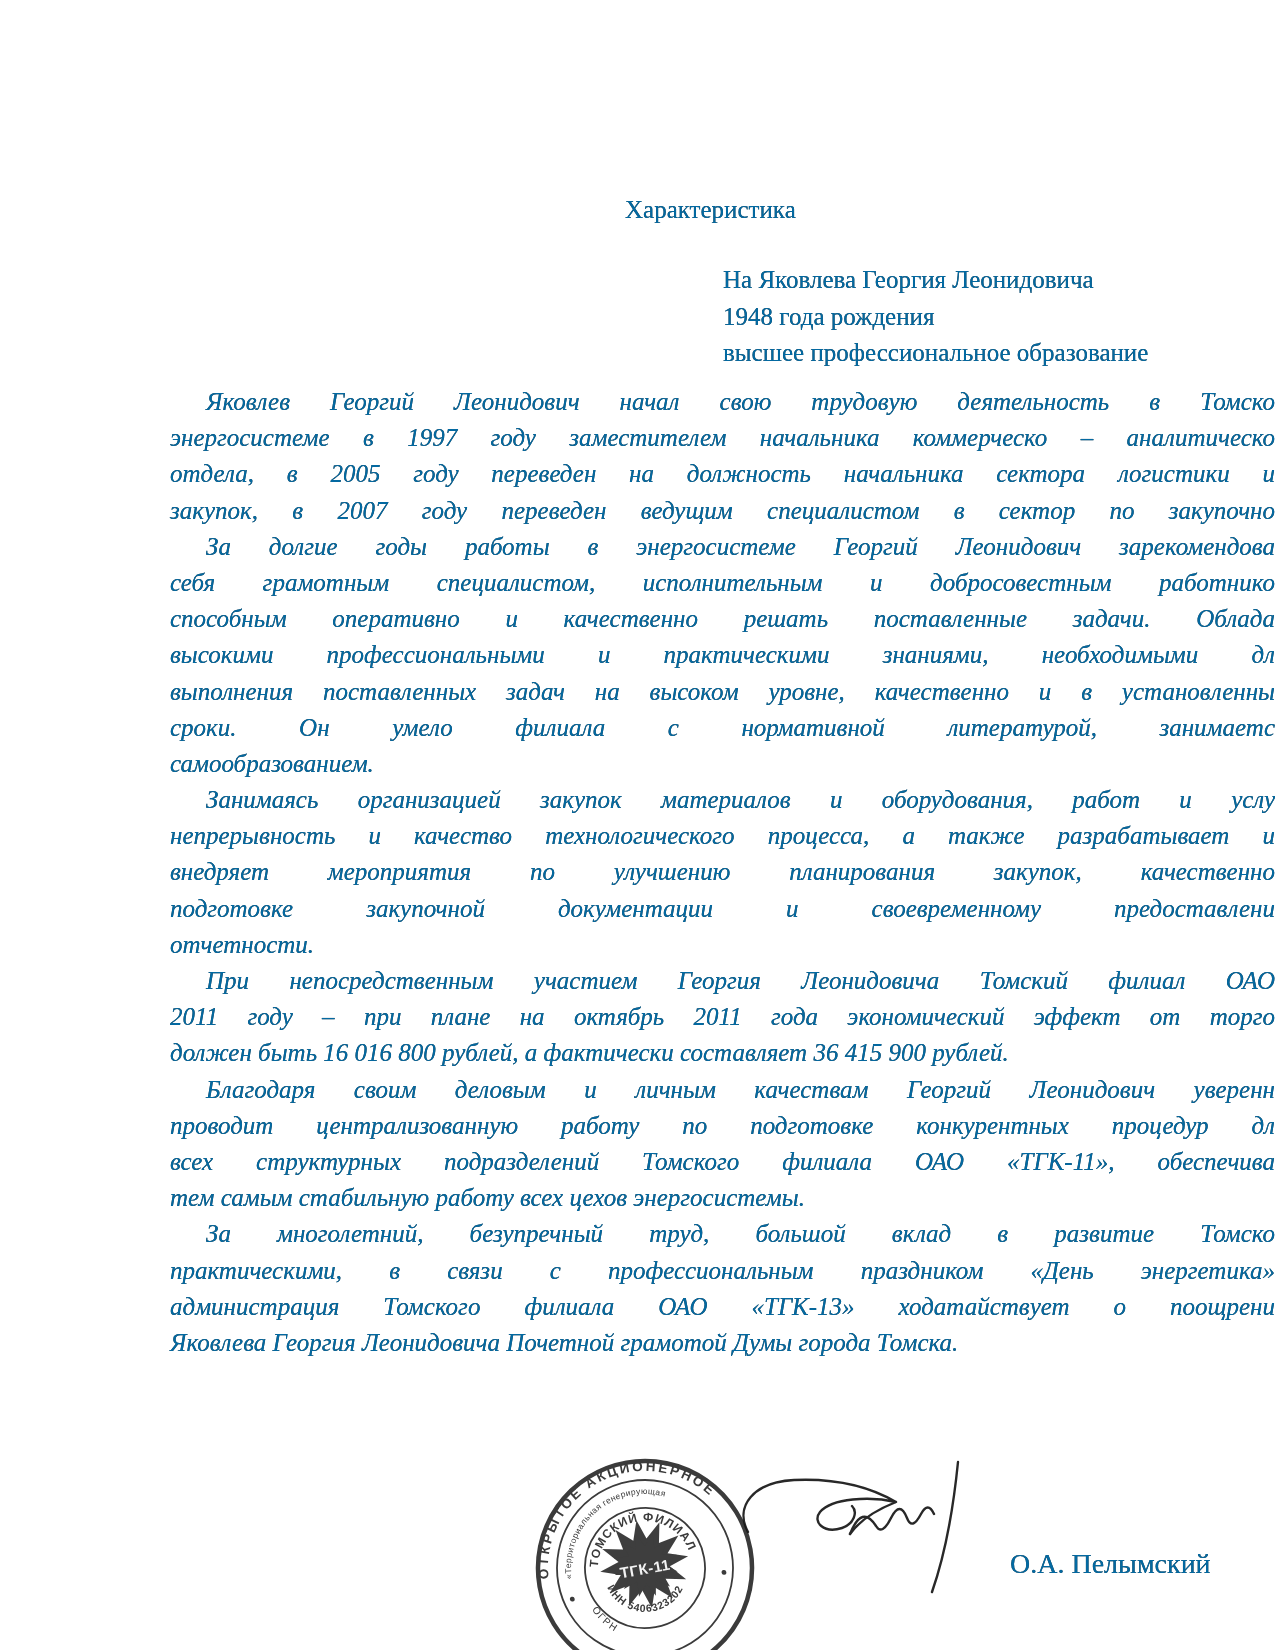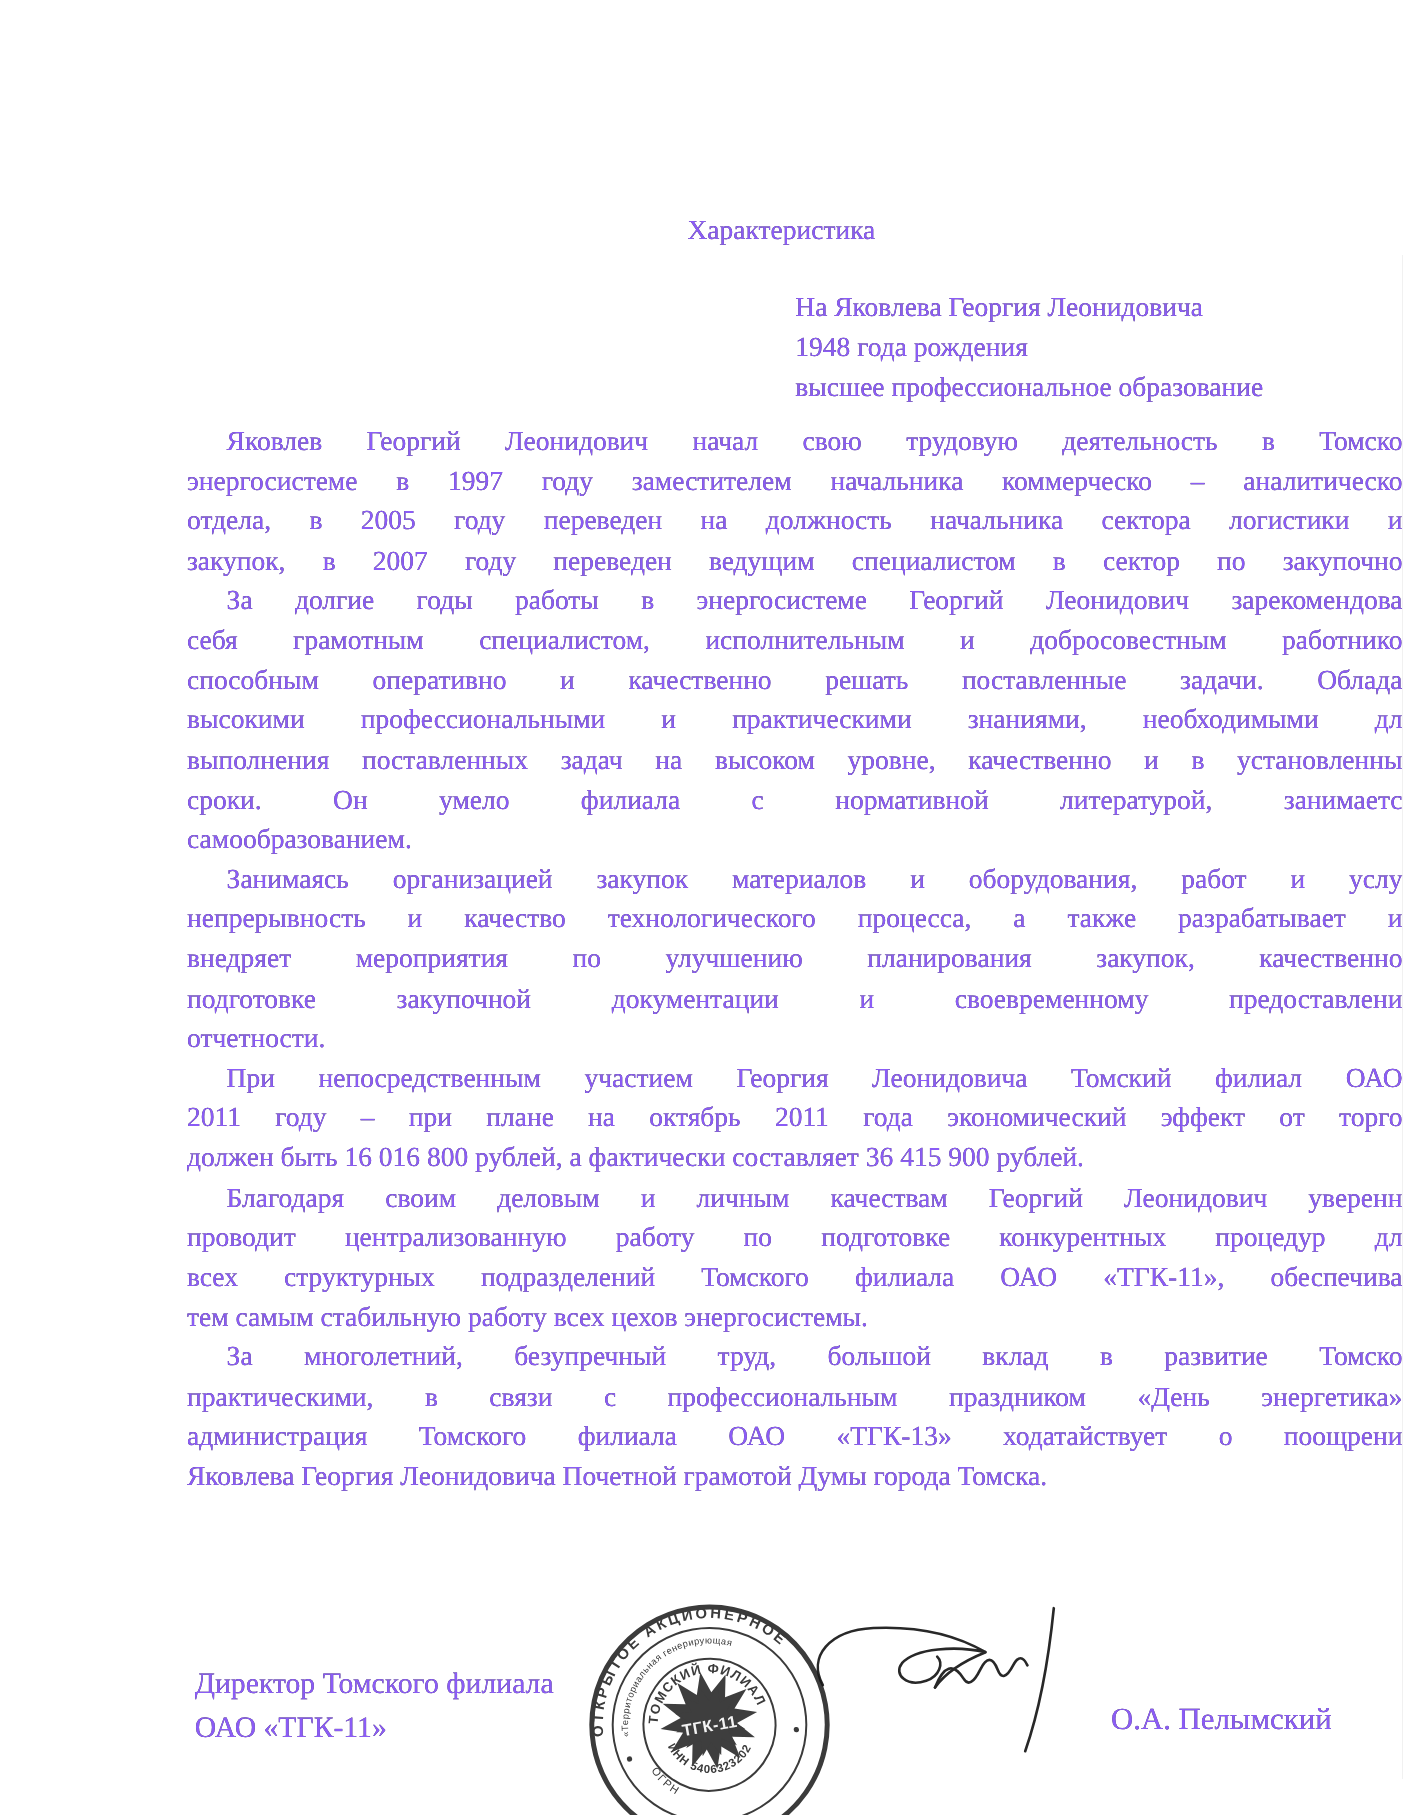--- a/index.html
+++ b/index.html
@@ -2,41 +2,42 @@
 <html><head>
 <meta charset="utf-8">
 <style>
   html,body{margin:0;padding:0;background:#e8e8e8;}
   .page{
     position:relative;
     width:1275px;height:1650px;
     background:#ffffff;
     overflow:hidden;
     font-family:"Liberation Serif", serif;
-    color:#8b5cf6;
+    color:#0369a1;
   }
   .txt{text-shadow:0 0 0.5px rgba(20,20,20,.85);}
   .doc-title{
     position:absolute;left:625px;top:196px;
     font-size:25px;white-space:nowrap;
   }
   .recipient{
     position:absolute;left:723px;top:262px;
     font-size:25px;line-height:36.5px;white-space:nowrap;
   }
   .body-text{
     position:absolute;left:170px;top:384px;width:1105px;
     font-size:25px;
   }
   .ln{
     line-height:36.2px;height:36.2px;
     text-align:justify;
     text-align-last:justify;
     -moz-text-align-last:justify;
     white-space:normal;
+    font-style:italic;
   }
   .ln.end{text-align-last:left;-moz-text-align-last:left;}
   .ln.ind{text-indent:36px;}
   .sig-left{
     position:absolute;left:177px;top:1510px;
     font-size:27px;line-height:40px;white-space:nowrap;
   }
   .sig-name{
     position:absolute;left:1010px;top:1548px;
     font-size:28px;white-space:nowrap;
@@ -92,24 +93,20 @@
       <div class="ln end">тем самым стабильную работу всех цехов энергосистемы.</div>
     </div>
     <div>
       <div class="ln ind">За многолетний, безупречный труд, большой вклад в развитие Томско</div>
       <div class="ln">практическими, в связи с профессиональным праздником «День энергетика»</div>
       <div class="ln">администрация Томского филиала ОАО «ТГК-13» ходатайствует о поощрени</div>
       <div class="ln end">Яковлева Георгия Леонидовича Почетной грамотой Думы города Томска.</div>
     </div>
   </div>
 
-  <div class="sig-left txt">
-    <div>Директор Томского филиала</div>
-    <div>ОАО «ТГК-11»</div>
-  </div>
 
   <div class="sig-name txt">О.А. Пелымский</div>
 
   <svg class="seal-svg" width="280" height="222" viewBox="0 0 280 222">
     <g transform="rotate(-10 140 140)" opacity="0.9" fill="#262626" stroke="none">
       <circle cx="140" cy="140" r="107" fill="none" stroke="#262626" stroke-width="4.5"></circle>
       <circle cx="140" cy="140" r="88" fill="none" stroke="#262626" stroke-width="1.8"></circle>
       <circle cx="140" cy="140" r="60" fill="none" stroke="#262626" stroke-width="1.8"></circle>
 
       <defs>

